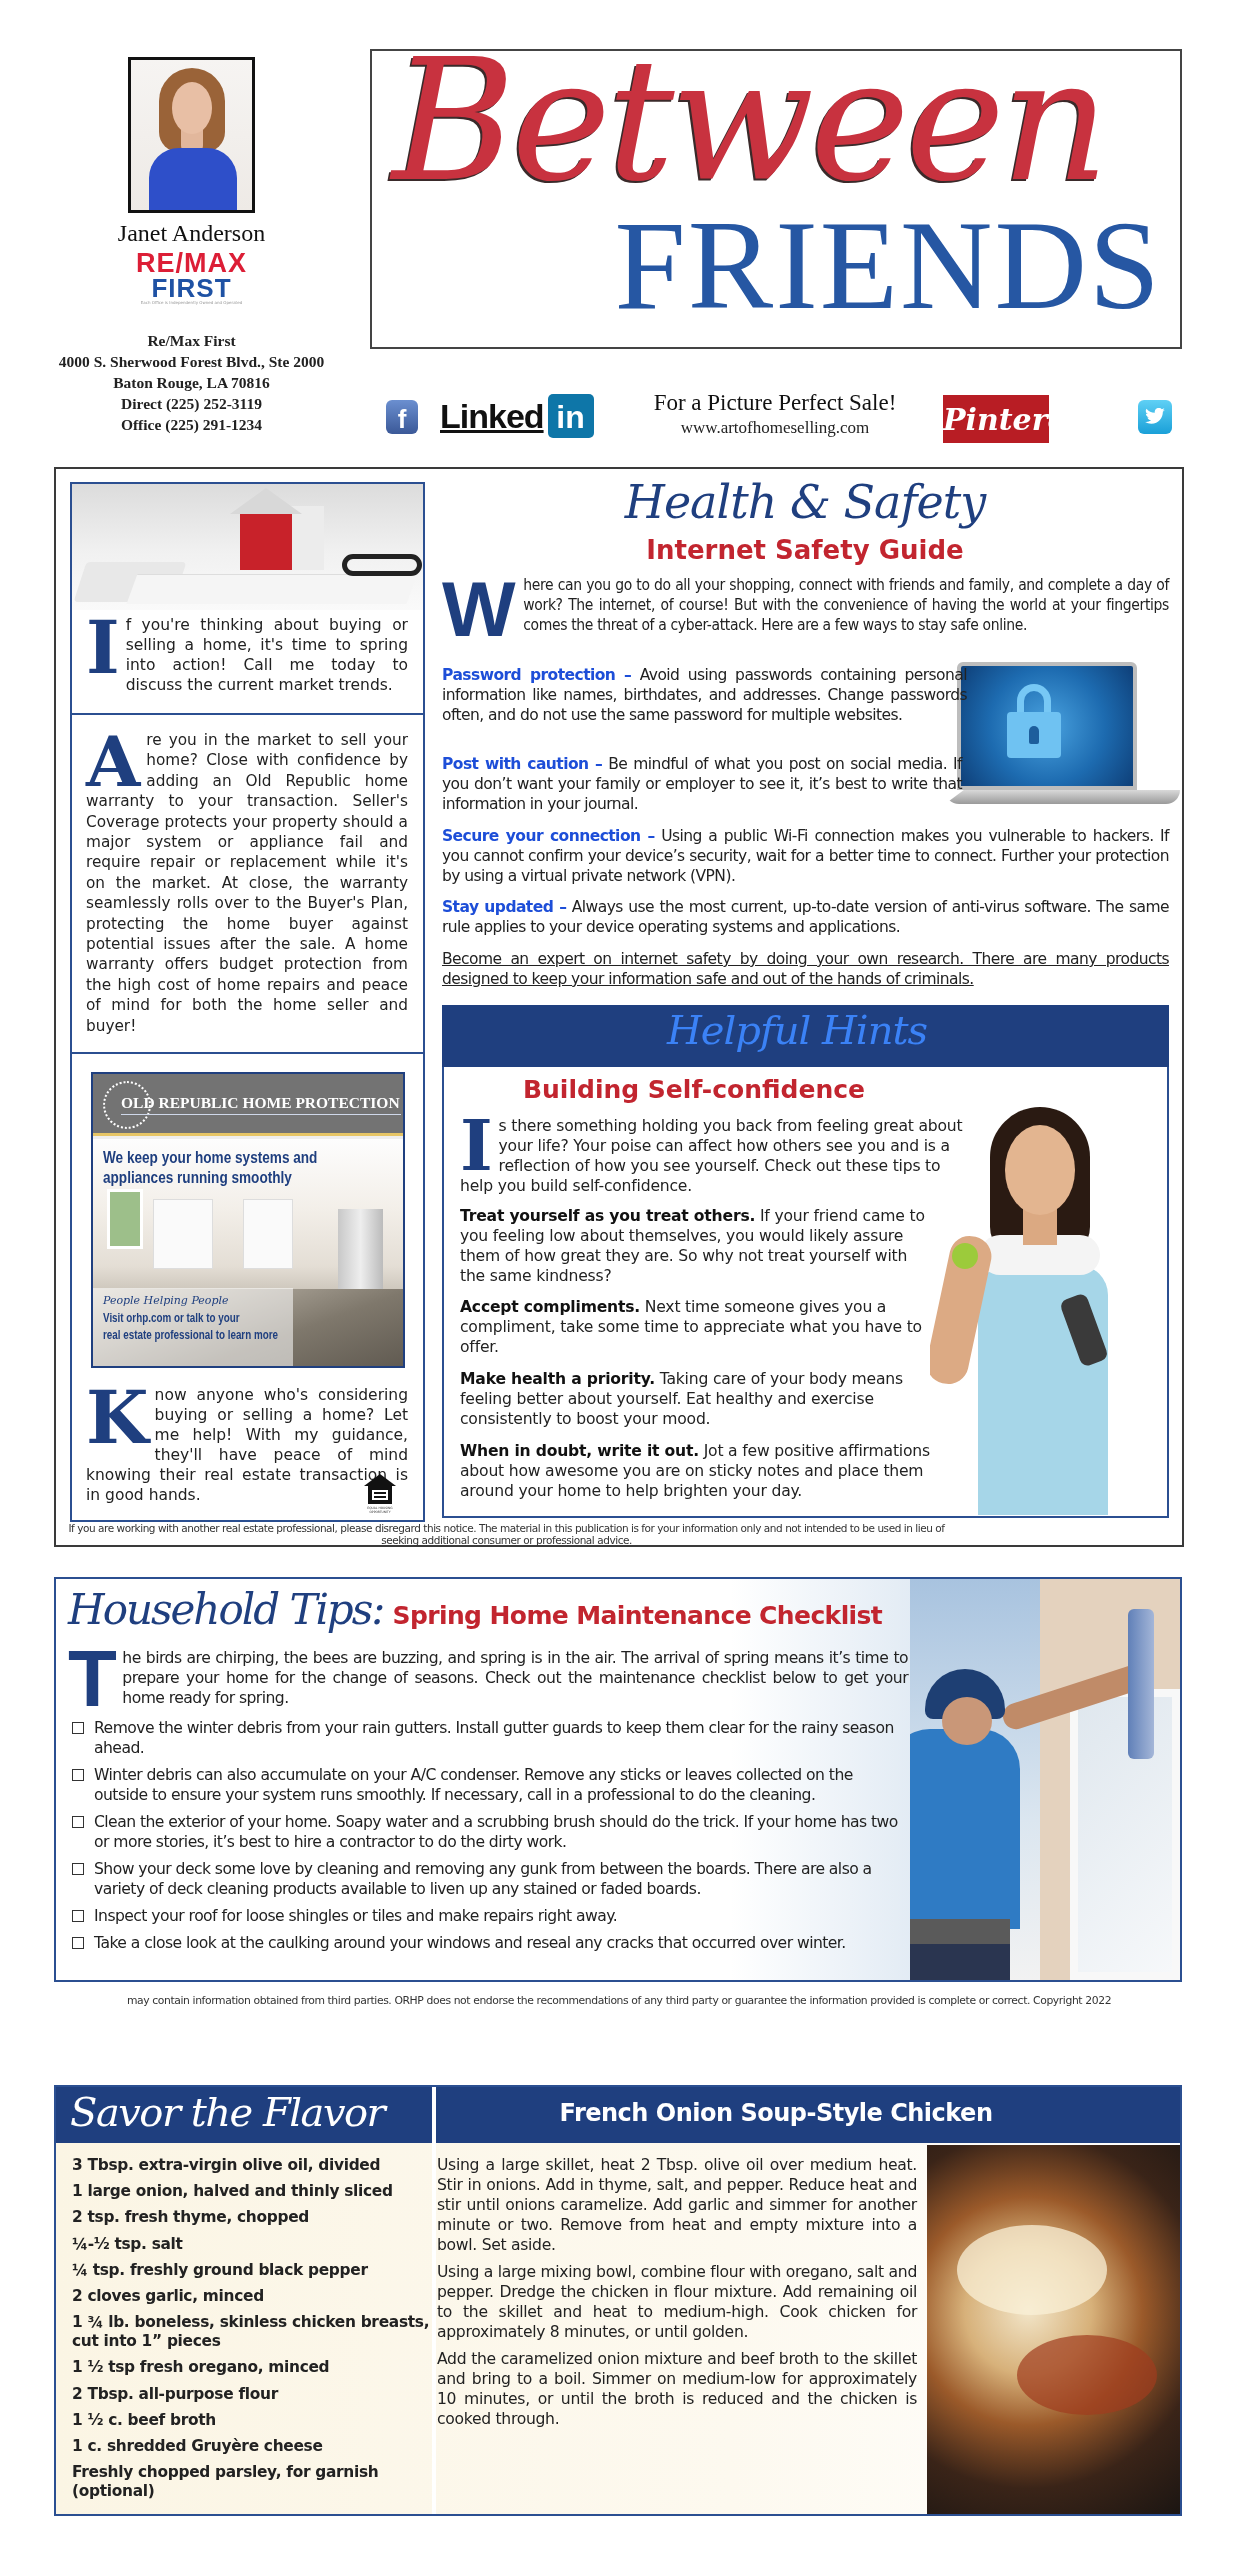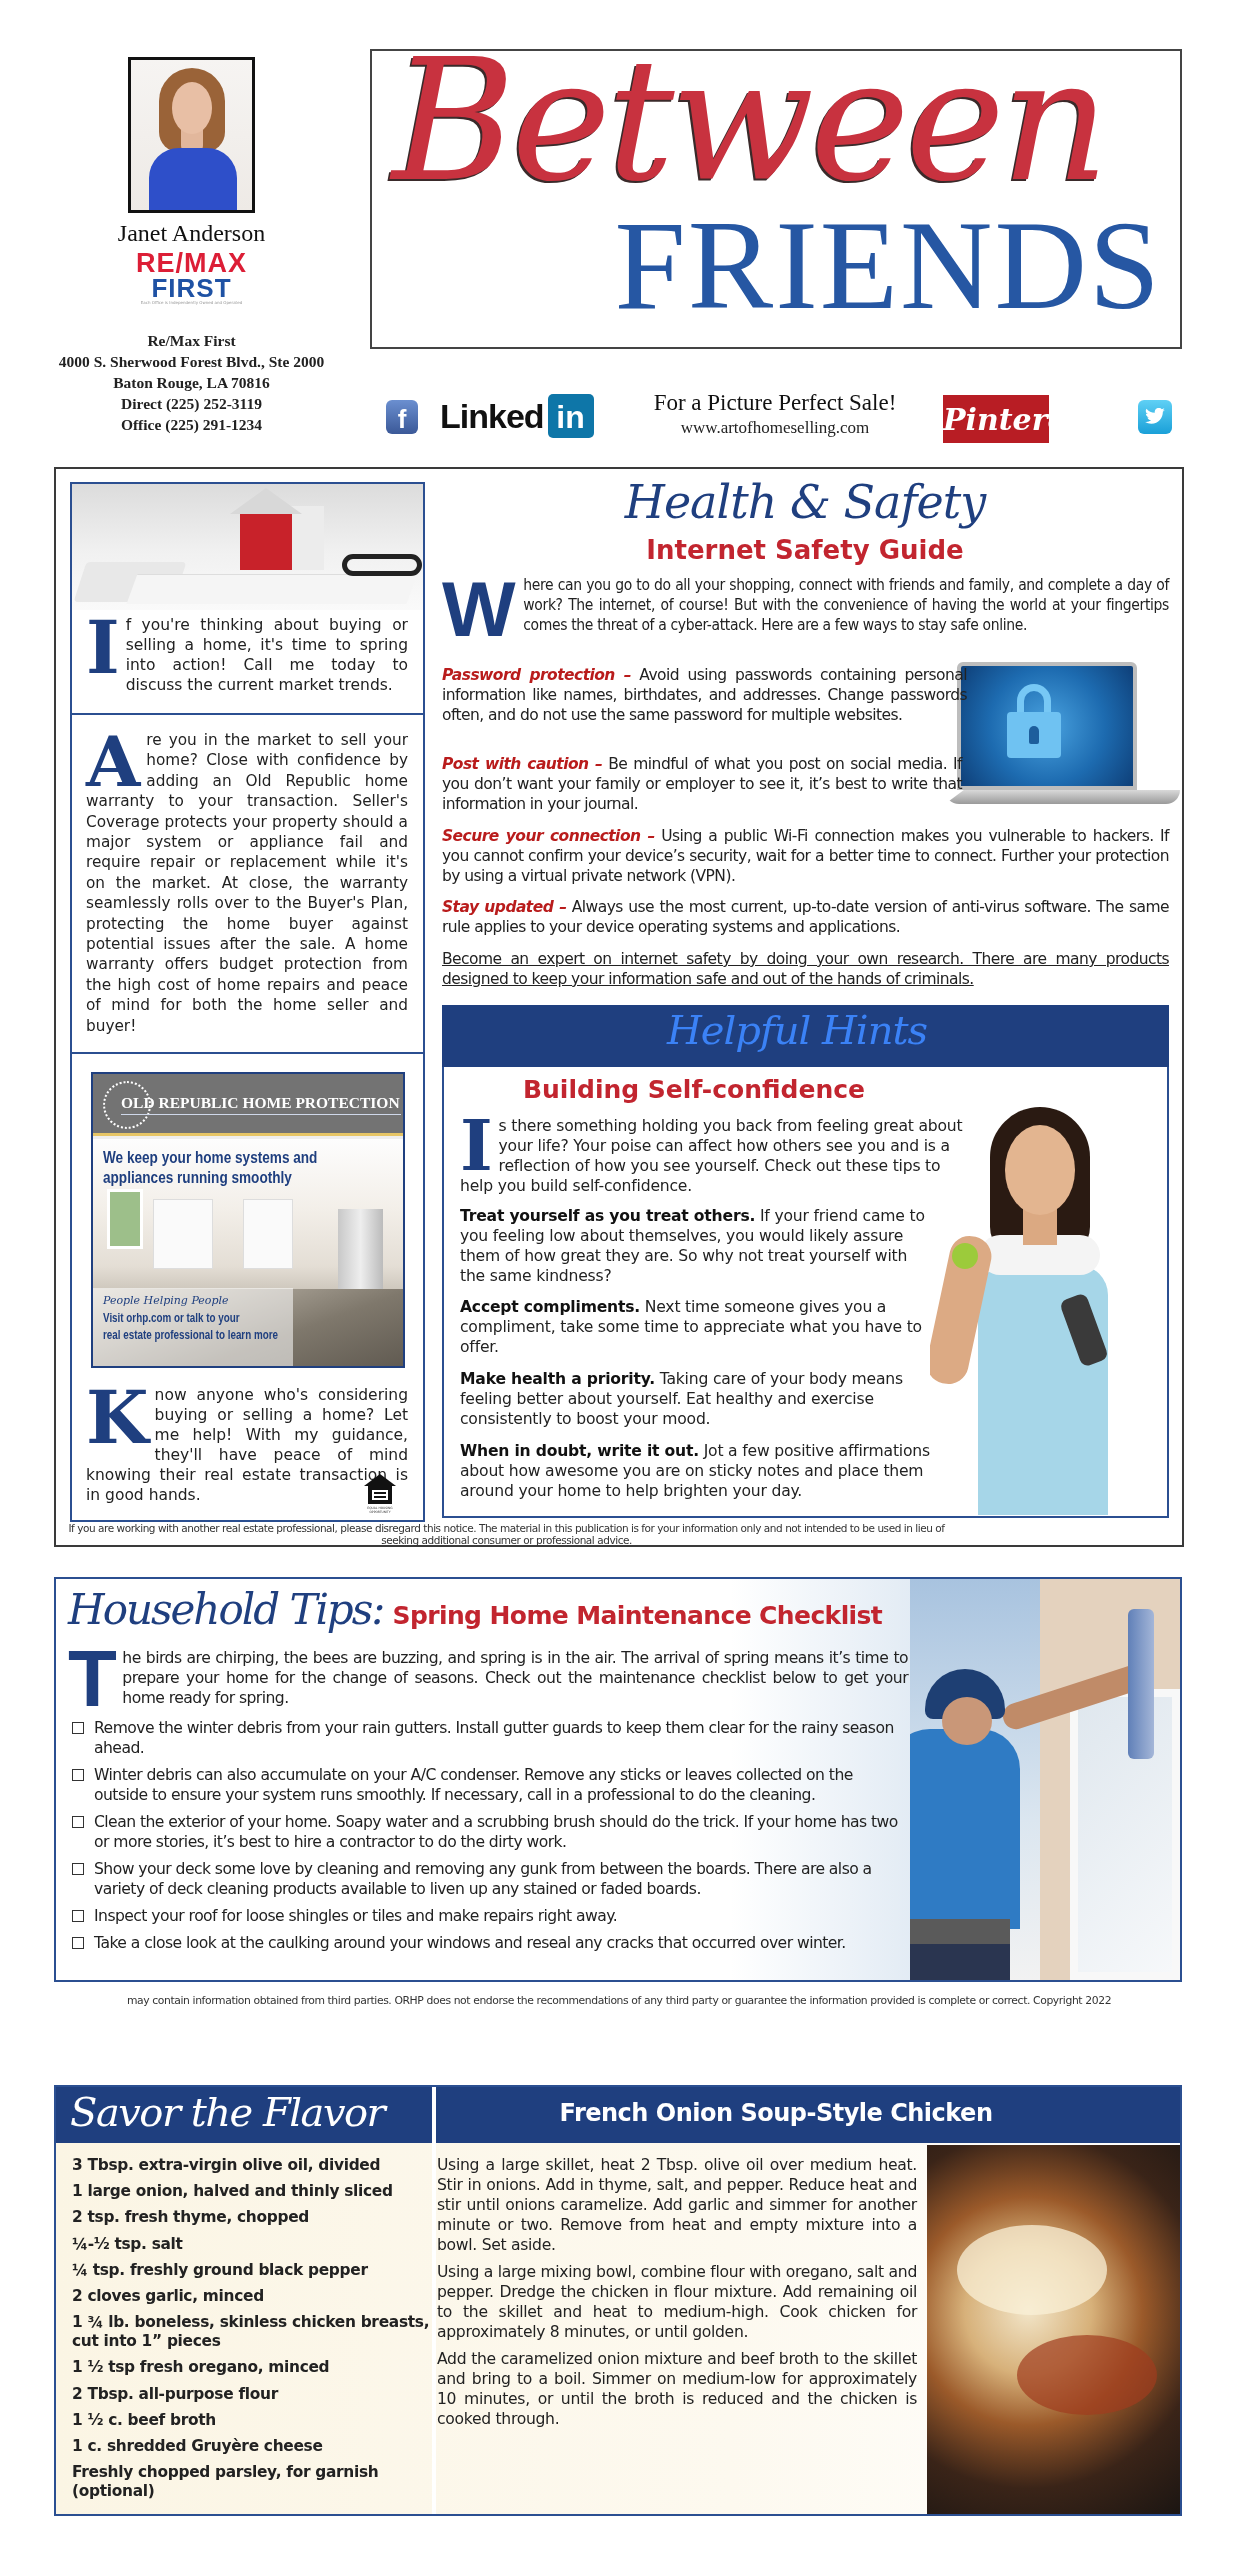--- a/index.html
+++ b/index.html
@@ -22,21 +22,21 @@
   #agent-address { left: 20px; top: 330px; width: 343px; text-align: center; font-family: "Liberation Serif", serif; font-weight: bold; font-size: 15.5px; line-height: 21px; color: #222; }
 
   #masthead { left: 370px; top: 49px; width: 812px; height: 300px; border: 2px solid #444; background: #fff; overflow: hidden; }
   #masthead-between { position:absolute; left: 20px; top: -30px; font-family: "DejaVu Serif", serif; font-style: italic; font-size: 168px; color: #c8323f; text-shadow: -2px 2px 0 #3a2a2a; letter-spacing: -4px; line-height: 1.2; }
   #masthead-friends { position:absolute; left: 90px; top: 150px; width: 700px; text-align: right; font-family: "Liberation Serif", serif; font-size: 128px; color: #2657a3; letter-spacing: 2px; line-height: 1; }
 
   #social-bar { left: 370px; top: 390px; width: 812px; height: 52px; }
   .social { position: absolute; top: 0; }
   #fb-icon { left: 16px; top: 10px; width: 32px; height: 34px; border-radius: 6px; background: linear-gradient(#6b8fd0,#3b5998); color: #fff; font: bold 26px "Liberation Sans", sans-serif; text-align: center; line-height: 38px; }
   #linkedin-logo { left: 70px; top: 4px; height: 44px; display: flex; align-items: center; }
-  #linkedin-word { font: bold 34px "Liberation Sans", sans-serif; color: #111; letter-spacing: -1px; }
+  #linkedin-word { font: bold 34px "Liberation Sans", sans-serif; color: #111; letter-spacing: -1px; text-decoration: underline; }
   #linkedin-in { margin-left: 4px; width: 46px; height: 44px; border-radius: 5px; background: #0e76a8; color: #fff; font: bold 32px "Liberation Sans", sans-serif; text-align: center; line-height: 46px; }
   #tagline { left: 270px; top: 0; width: 270px; text-align: center; font-family: "Liberation Serif", serif; }
   #tagline-main { font-size: 23px; color: #111; display:block; }
   #tagline-url { font-size: 17px; color: #222; display:block; margin-top: 2px; }
   #pinterest-logo { left: 572px; top: 4px; width: 108px; height: 50px; background: #b81d24; color: #fff; font: italic bold 30px "DejaVu Serif", serif; text-align: center; line-height: 50px; border: 1px solid #fff; }
   #twitter-icon { left: 768px; top: 10px; width: 34px; height: 34px; border-radius: 6px; background: linear-gradient(#5fd0f5,#1aa0d8); color:#fff; font-size: 20px; text-align:center; line-height: 34px; }
 
   
   #main-box { left: 54px; top: 467px; width: 1130px; height: 1080px; border: 2px solid #3a3a3a; }
 
@@ -79,21 +79,21 @@
   #eho-icon .body { position:absolute; left:8px; top:12px; width:24px; height:18px; border:4px solid #111; }
   #eho-icon .bars { position:absolute; left:14px; top:18px; width:12px; height:6px; border-top:2px solid #111; border-bottom:2px solid #111; }
   #eho-icon .lbl { position:absolute; left:0; top:32px; width:40px; font-size:3px; text-align:center; color:#333; }
 
   
   #hs-title { left: 440px; top: 475px; width: 730px; text-align: center; font-family: "DejaVu Serif", serif; font-style: italic; font-size: 46px; color: #1f3f7f; letter-spacing: -1px; }
   #hs-subtitle { left: 440px; top: 535px; width: 730px; text-align: center; font-family: "DejaVu Sans", sans-serif; font-weight: bold; font-size: 26px; color: #c2252f; }
   #hs-intro { left: 442px; top: 576px; width: 727px; font-family:"DejaVu Sans Condensed","DejaVu Sans", sans-serif; font-size: 15.5px; line-height: 19.8px; text-align: justify; letter-spacing: -0.35px; }
   #hs-intro .dropcap { font-family: "Liberation Sans", sans-serif; font-size: 78px; margin-top: 2px; margin-right: 8px; }
   .hs-para { position:absolute; left: 442px; font-family:"DejaVu Sans", sans-serif; font-size: 15.5px; line-height: 19.8px; text-align: justify; letter-spacing: -0.55px; color:#222; }
-  .hs-para b { color: #b91c1c; font-style: italic; }
+  .hs-para b { color: #1d4ed8; }
   #laptop { left: 945px; top: 660px; width: 235px; height: 148px; }
   #laptop .screen { position:absolute; left:12px; top:2px; width:180px; height:128px; border-radius:6px 6px 0 0; border: 4px solid #bdbdbd; background: radial-gradient(circle at 50% 50%, #4aa3e0 0%, #1d6bb0 55%, #0e3f78 100%); }
   #laptop .lock-shackle { position:absolute; left:72px; top:24px; width:34px; height:34px; border: 7px solid #77c8f5; border-bottom: none; border-radius: 18px 18px 0 0; }
   #laptop .lock-body { position:absolute; left:62px; top:52px; width:54px; height:46px; background:#6fc2f2; border-radius:4px; }
   #laptop .keyhole { position:absolute; left:84px; top:66px; width:10px; height:18px; background:#1d5e9c; border-radius:5px 5px 2px 2px; }
   #laptop .base { position:absolute; left:0; top:130px; width:235px; height:14px; background: linear-gradient(#d9d9d9,#9a9a9a); border-radius: 0 0 30px 30px; clip-path: polygon(8% 0, 100% 0, 100% 100%, 0 100%); }
 
   
   #hh-box { left: 442px; top: 1005px; width: 727px; height: 513px; border: 2px solid #2b4f91; }
   #hh-header { left: 442px; top: 1005px; width: 727px; height: 62px; background: #1f3f7f; }

